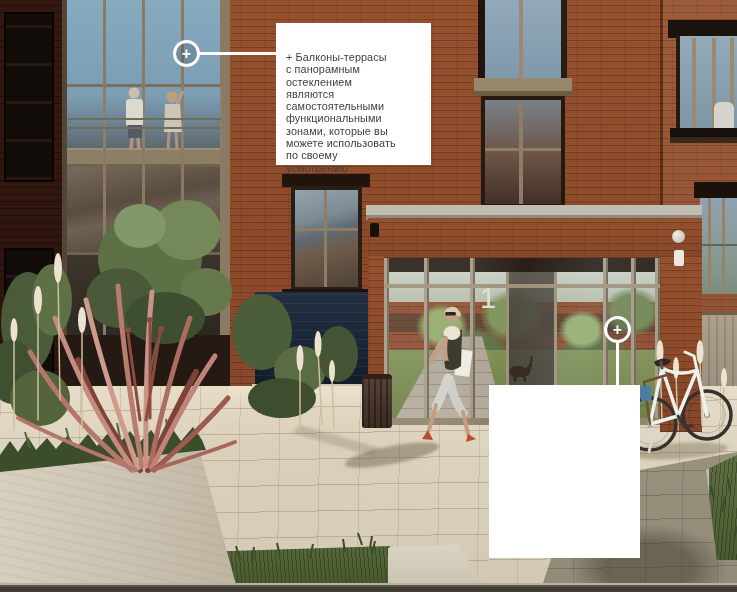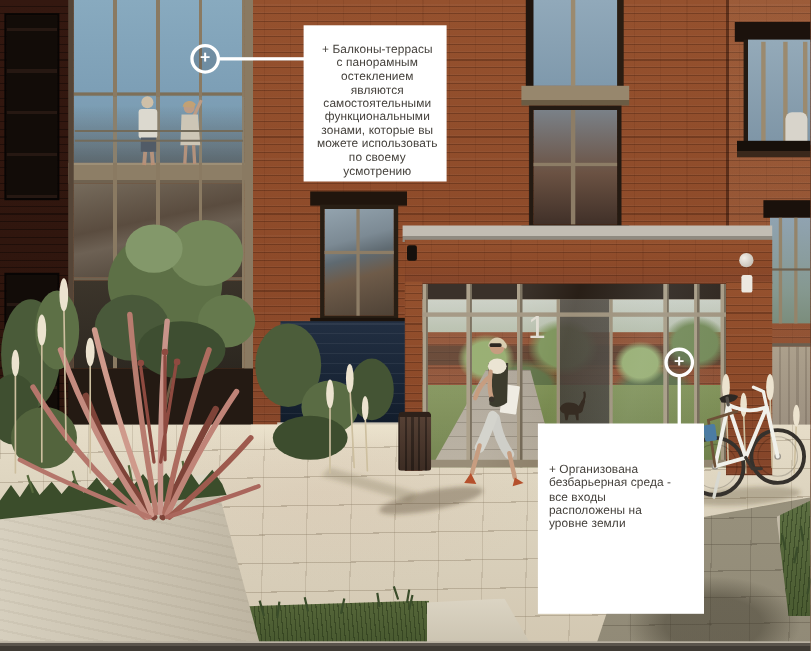--- a/index.html
+++ b/index.html
@@ -191,21 +191,21 @@
   
   .bottom-edge{left:0;top:583px;width:737px;height:9px;
     background:linear-gradient(180deg,#b9b1a2 0 2px,#5a544c 2px 4px,#3f3a34 4px 9px);}
 
   .organics{left:0;top:0;width:737px;height:592px;}
 
   
   .callout{background:#ffffff;color:#44403b;box-sizing:border-box;
     font-size:10.8px;line-height:12.3px;letter-spacing:0.1px;}
   .callout p{margin:0;white-space:pre-line;}
-  .box-1{left:276px;top:23px;width:130px;height:142px;padding:16px 6px 12px 10px;text-align:center;}
+  .box-1{left:276px;top:23px;width:155px;height:142px;padding:28px 6px 12px 10px;}
   .box-2{left:489px;top:385px;width:151px;height:173px;padding:13px 6px 12px 10px;}
   .box-2 .para2{margin-top:23px;}
   .connector{background:#ffffff;}
   .line-1{left:198px;top:52px;width:79px;height:3px;}
   .line-2{left:616px;top:341px;width:3px;height:46px;}
   .marker{width:27px;height:27px;border:3.5px solid #ffffff;border-radius:50%;
     background:rgba(22,32,42,0.16);box-sizing:border-box;display:flex;
     align-items:center;justify-content:center;cursor:pointer;}
   .marker span{color:#ffffff;font-size:16px;font-weight:700;line-height:1;
     transform:translateY(-0.5px);}
@@ -484,20 +484,15 @@
 можете использовать
 по своему
 усмотрению</p>
   </div>
 
   <div class="abs connector line-2"></div>
   <div class="abs marker marker-2">
     <span>+</span>
   </div>
   <div class="abs callout box-2">
-    <p class="para2">+ Организована
-безбарьерная среда -
-все входы
-расположены на
-уровне земли</p>
   </div>
 
 </div>
 
 </body></html>

